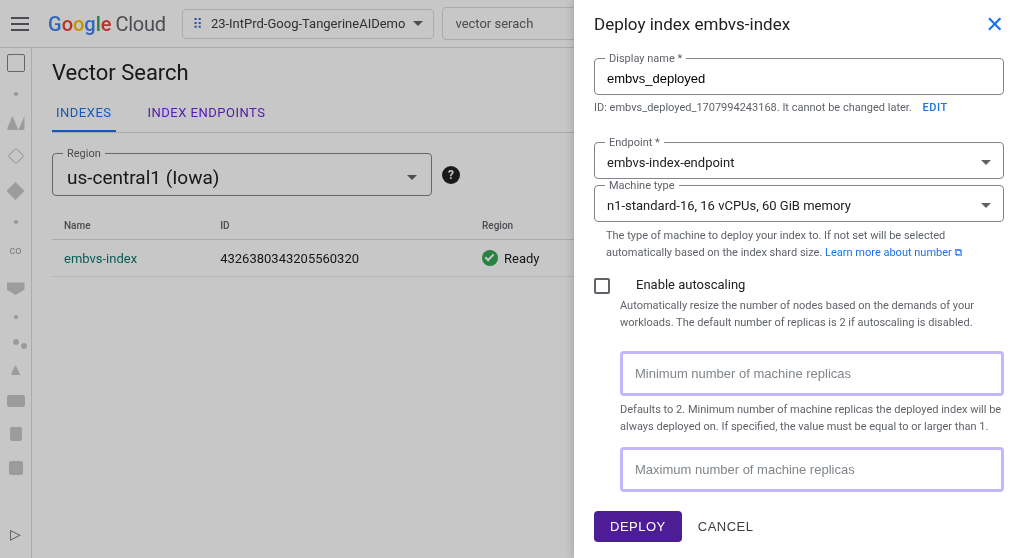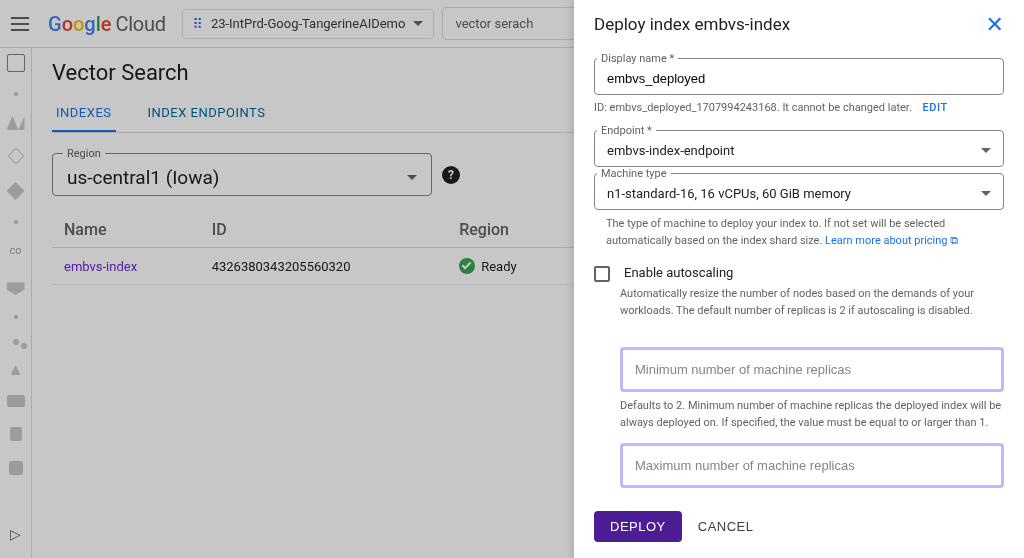--- a/index.html
+++ b/index.html
@@ -22,57 +22,57 @@
 .left-rail { position: absolute; top: 48px; left: 0; bottom: 0; width: 32px; border-right: 1px solid #dadce0; background: #fff; display: flex; flex-direction: column; align-items: center; padding-top: 6px; gap: 20px; }
 .rail-icon { width: 18px; height: 18px; background: #5f6368; opacity: 0.35; border-radius: 2px; }
 .rail-icon.first { opacity: 0.8; background: none; border: 1.5px solid #5f6368; border-radius: 2px; position: relative; }
 .rail-dot { width: 4px; height: 4px; background: #5f6368; border-radius: 50%; opacity: 0.4; }
 .rail-chevron { margin-top: auto; margin-bottom: 16px; font-size: 14px; color: #5f6368; }
 
 
 .main { position: absolute; top: 48px; left: 32px; right: 0; bottom: 0; padding: 0 20px; }
 .page-title { font-size: 22px; padding: 12px 0 10px; color: #202124; }
 .tabs { display: flex; border-bottom: 1px solid #dadce0; gap: 28px; }
-.tab { padding: 10px 4px; font-size: 13px; color: #0369a1; letter-spacing: 0.5px; cursor: pointer; border-bottom: 2px solid transparent; }
+.tab { padding: 10px 4px; font-size: 13px; color: #6d28d9; letter-spacing: 0.5px; cursor: pointer; border-bottom: 2px solid transparent; }
 .tab.active { color: #1a73e8; border-bottom-color: #1a73e8; }
 .region-row { display: flex; align-items: center; gap: 10px; margin: 20px 0 16px; }
 .region-select { position: relative; border: 1px solid #80868b; border-radius: 4px; padding: 12px 14px 6px; width: 380px; cursor: pointer; display: flex; align-items: center; }
 .region-select .label { position: absolute; top: -7px; left: 10px; background: #fff; font-size: 11px; color: #5f6368; padding: 0 4px; }
 .region-select .value { flex: 1; font-size: 19px; }
 .help-icon { width: 18px; height: 18px; border-radius: 50%; background: #202124; color: #fff; display: flex; align-items: center; justify-content: center; font-size: 12px; font-weight: bold; }
 table { width: 100%; border-collapse: collapse; }
-th { text-align: left; font-weight: 500; color: #5f6368; font-size: 16px; padding: 8px 12px; border-bottom: 1px solid #dadce0; }
+th { text-align: left; font-weight: 500; color: #5f6368; font-size: 10px; padding: 8px 12px; border-bottom: 1px solid #dadce0; }
 td { padding: 10px 12px; font-size: 13px; border-bottom: 1px solid #e8eaed; }
-td.link { color: #6d28d9; cursor: pointer; }
+td.link { color: #0f766e; cursor: pointer; }
 .status-ready { display: flex; align-items: center; gap: 6px; }
 .check-circle { width: 16px; height: 16px; border-radius: 50%; background: #34a853; position: relative; }
 .check-circle::after { content: ""; position: absolute; left: 5px; top: 2px; width: 3px; height: 7px; border: solid #fff; border-width: 0 2px 2px 0; transform: rotate(45deg); }
 
 
 .scrim { position: absolute; inset: 0; background: rgba(0,0,0,0.22); }
 
 
 .panel { position: absolute; top: 0; right: 0; bottom: 0; width: 450px; background: #fff; box-shadow: -2px 0 8px rgba(0,0,0,0.15); display: flex; flex-direction: column; }
 .panel-header { display: flex; padding: 14px 20px; }
 .panel-title { font-size: 17px; flex: 1; }
 .close-x { font-size: 22px; color: #1a73e8; cursor: pointer; line-height: 1; }
 .panel-body { flex: 1; padding: 8px 20px 0; overflow-y: auto; }
 .field { position: relative; border: 1px solid #80868b; border-radius: 4px; margin-bottom: 6px; }
-.field-label { position: absolute; top: -7px; left: 2px; background: #fff; font-size: 11px; color: #5f6368; padding: 0 4px; }
+.field-label { position: absolute; top: -7px; left: 10px; background: #fff; font-size: 11px; color: #5f6368; padding: 0 4px; }
 .field-input { border: none; outline: none; width: 100%; padding: 12px 12px 8px; font-size: 13px; background: transparent; }
 .field-select { display: flex; align-items: center; padding: 12px 12px 8px; cursor: pointer; }
 .field-select .value { flex: 1; font-size: 13px; }
 .helper { font-size: 11px; color: #5f6368; margin-bottom: 16px; line-height: 1.5; }
 .helper a { color: #1a73e8; text-decoration: none; }
-.id-row { font-size: 11px; color: #5f6368; margin-bottom: 16px; }
+.id-row { font-size: 11px; color: #5f6368; margin-bottom: 28px; }
 .id-row .edit { color: #1a73e8; font-weight: 500; margin-left: 8px; cursor: pointer; letter-spacing: 0.5px; }
-.checkbox-row { display: flex; gap: 14px; margin-bottom: 4px; }
+.checkbox-row { display: flex; gap: 26px; margin-bottom: 4px; }
 .checkbox-box { width: 16px; height: 16px; border: 2px solid #5f6368; border-radius: 2px; flex-shrink: 0; margin-top: 1px; cursor: pointer; }
 .checkbox-label { font-size: 13px; }
-.sub-helper { font-size: 11px; color: #5f6368; margin-left: 26px; margin-bottom: 28px; line-height: 1.5; }
+.sub-helper { font-size: 11px; color: #5f6368; margin-left: 26px; margin-bottom: 20px; line-height: 1.5; }
 .replica-block { margin-left: 26px; margin-bottom: 12px; }
 .replica-input { width: 100%; border: 3px solid #c4b5fd; border-radius: 4px; padding: 12px; font-size: 13px; outline: none; }
 .replica-input::placeholder { color: #80868b; }
 .replica-helper { font-size: 11px; color: #5f6368; margin-top: 6px; line-height: 1.5; }
 .panel-footer { padding: 14px 20px 16px; display: flex; gap: 16px; align-items: center; }
 .btn-primary { background: #4c1d95; color: #fff; border: none; border-radius: 4px; padding: 8px 16px; font-size: 13px; font-weight: 500; letter-spacing: 0.5px; cursor: pointer; }
 .btn-text { background: none; border: none; color: #3c4043; font-size: 13px; font-weight: 500; letter-spacing: 0.5px; cursor: pointer; }
 .ext-icon { font-size: 11px; }
 </style>
 </head>
@@ -180,21 +180,21 @@
         </div>
     </div>
 
     <div class="field">
       <span class="field-label">Machine type</span>
       <div class="field-select">
           <span class="value">n1-standard-16, 16 vCPUs, 60 GiB memory</span>
           <span class="caret"></span>
         </div>
     </div>
-    <div class="helper" style="margin-left:12px"><span>The type of machine to deploy your index to. If not set will be selected automatically based on the index shard size.</span> <a href="#"><span>Learn more about pricing</span> <span class="ext-icon">⧉</span></a></div>
+    <div class="helper" style="margin-left:12px"><span>The type of machine to deploy your index to. If not set will be selected automatically based on the index shard size.</span> <a href="#"><span>Learn more about number</span> <span class="ext-icon">⧉</span></a></div>
 
     <div class="checkbox-row">
       <div class="checkbox-box"></div>
       <div class="checkbox-label">Enable autoscaling</div>
     </div>
     <div class="sub-helper">Automatically resize the number of nodes based on the demands of your workloads. The default number of replicas is 2 if autoscaling is disabled.</div>
 
     <div class="replica-block">
       <input class="replica-input" placeholder="Minimum number of machine replicas" style="">
       <div class="replica-helper">Defaults to 2. Minimum number of machine replicas the deployed index will be always deployed on. If specified, the value must be equal to or larger than 1.</div>

